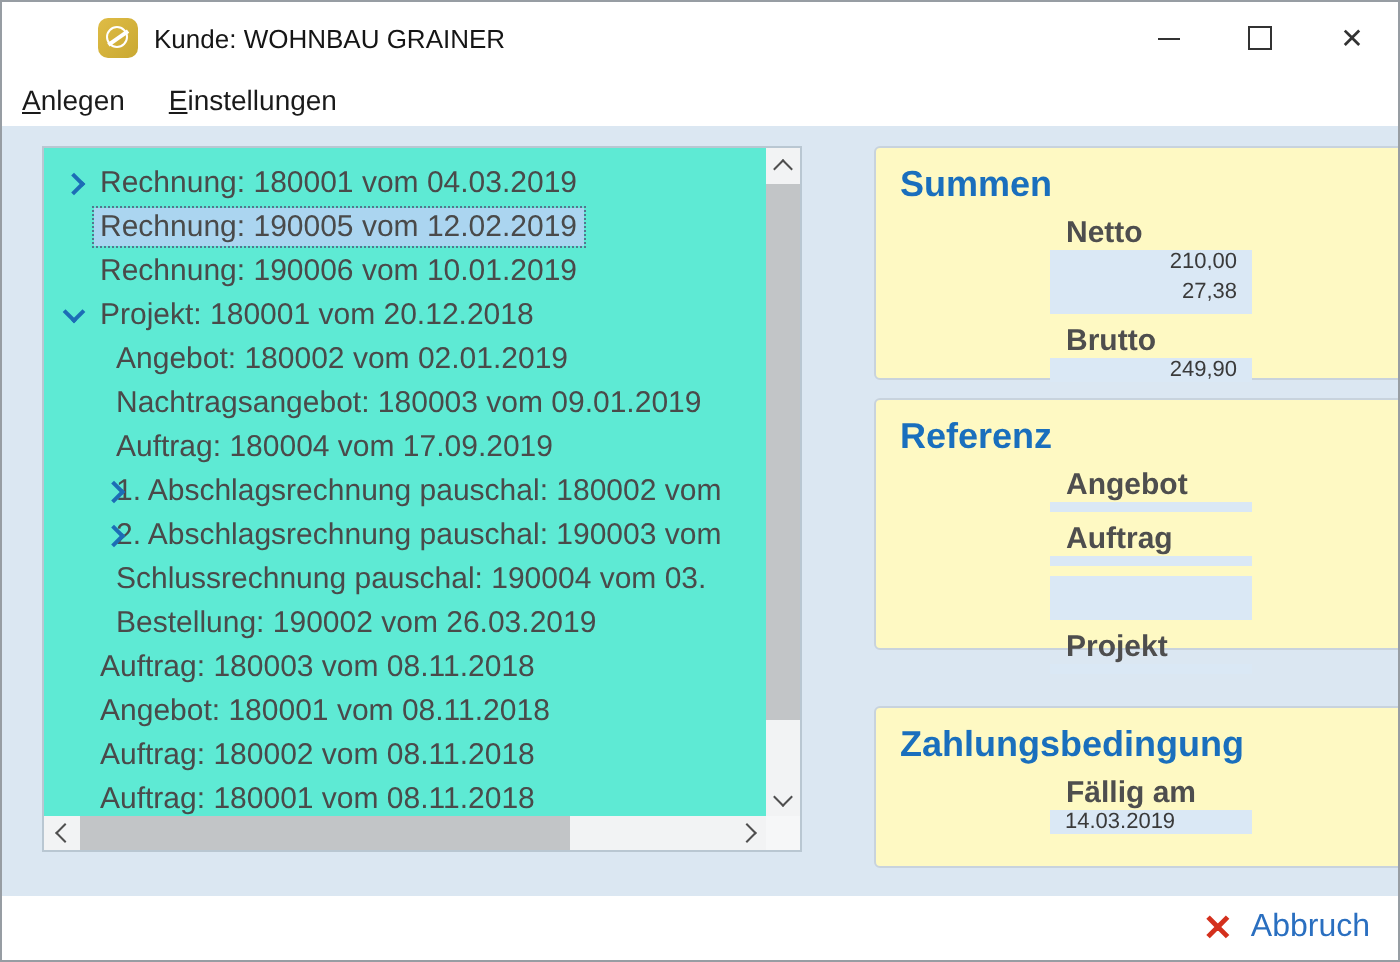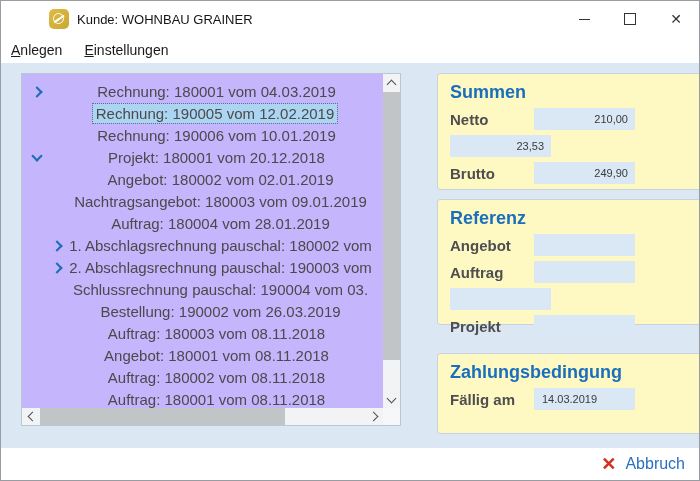--- a/index.html
+++ b/index.html
@@ -24,21 +24,21 @@
   .glyph-close{font-size:14px;line-height:1;color:#333;}
   
   .menubar{position:absolute;top:36px;left:0;right:0;height:26px;background:#fff;
     display:flex;align-items:center;padding-left:10px;gap:22px;font-size:14px;color:#1a1a1a;}
   .menu-item{cursor:default;}
   .menu-item .accel{text-decoration:underline;}
   
   .content{position:absolute;top:62px;left:0;right:0;height:385px;background:#dbe7f2;}
   
   .tree-panel{position:absolute;top:72px;left:20px;width:380px;height:353px;
-    background:#c4b5fd;border:1px solid #b9c7d2;box-sizing:border-box;text-align:center;}
+    background:#5eead4;border:1px solid #b9c7d2;box-sizing:border-box;}
   .tree-items{position:absolute;top:0;left:0;right:17px;bottom:17px;overflow:hidden;padding-top:7px;}
   .titem{position:relative;height:22px;line-height:22px;font-size:15px;color:#4a4a4a;white-space:nowrap;}
   .lvl0{padding-left:28px;}
   .lvl1{padding-left:36px;}
   .chev{position:absolute;top:7px;width:6px;height:6px;
     border-top:2px solid #1c6db6;border-right:2px solid #1c6db6;display:inline-block;}
   .lvl0>.chev{left:11px;}
   .lvl1>.chev{left:31px;}
   .chev.collapsed{transform:rotate(45deg);}
   .chev.expanded{transform:rotate(135deg);top:5px;}
@@ -55,21 +55,21 @@
   .arr-right{transform:rotate(45deg);margin-right:3px;}
   .vthumb{position:absolute;top:18px;right:0;width:17px;height:268px;background:#c2c5c7;}
   .hthumb{position:absolute;left:18px;top:0;height:17px;width:245px;background:#c2c5c7;}
   
   .panel{position:absolute;left:436px;width:276px;background:#fef9c3;
     border:1px solid #c8d3dd;border-radius:3px;box-sizing:border-box;}
   .panel-summen{top:72px;height:117px;}
   .panel-referenz{top:198px;height:126px;}
   .panel-zahlung{top:352px;height:81px;}
   .panel-title{color:#1a6fbd;font-size:18px;font-weight:bold;margin:8px 0 4px 12px;}
-  .prow{display:flex;align-items:center;margin:5px 12px 0 12px;height:22px;}
+  .prow{display:flex;align-items:center;margin:5px 12px 0 12px;height:22px;flex-direction:column;}
   .prow .plabel{width:84px;font-size:15px;font-weight:bold;color:#4e4e4e;flex:0 0 auto;}
   .pfield{width:101px;height:22px;background:#dae8f5;box-sizing:border-box;
     font-size:11px;color:#3a3a3a;display:flex;align-items:center;}
   .pfield.num{justify-content:flex-end;padding-right:7px;}
   .pfield.txt{justify-content:flex-start;padding-left:8px;}
   
   .footer{position:absolute;top:447px;left:0;right:0;bottom:0;background:#fff;
     display:flex;align-items:center;justify-content:flex-end;padding-right:14px;gap:9px;}
   .cancel-x{color:#d4301d;font-size:18px;font-weight:bold;line-height:1;}
   .cancel-label{color:#2a6fc0;font-size:16px;}
@@ -102,21 +102,21 @@
 <div class="content"></div>
 
 <div class="tree-panel">
   <div class="tree-items">
     <div class="titem lvl0"><span class="chev collapsed"></span><span class="tlabel">Rechnung: 180001 vom 04.03.2019</span></div>
     <div class="titem lvl0 selected"><span class="tlabel">Rechnung: 190005 vom 12.02.2019</span></div>
     <div class="titem lvl0"><span class="tlabel">Rechnung: 190006 vom 10.01.2019</span></div>
     <div class="titem lvl0"><span class="chev expanded"></span><span class="tlabel">Projekt: 180001 vom 20.12.2018</span></div>
     <div class="titem lvl1"><span class="tlabel">Angebot: 180002 vom 02.01.2019</span></div>
     <div class="titem lvl1"><span class="tlabel">Nachtragsangebot: 180003 vom 09.01.2019</span></div>
-    <div class="titem lvl1"><span class="tlabel">Auftrag: 180004 vom 28.01.2019</span></div>
+    <div class="titem lvl1"><span class="tlabel">Auftrag: 180004 vom 17.09.2019</span></div>
     <div class="titem lvl1"><span class="chev collapsed"></span><span class="tlabel">1. Abschlagsrechnung pauschal: 180002 vom</span></div>
     <div class="titem lvl1"><span class="chev collapsed"></span><span class="tlabel">2. Abschlagsrechnung pauschal: 190003 vom</span></div>
     <div class="titem lvl1"><span class="tlabel">Schlussrechnung pauschal: 190004 vom 03.</span></div>
     <div class="titem lvl1"><span class="tlabel">Bestellung: 190002 vom 26.03.2019</span></div>
     <div class="titem lvl0"><span class="tlabel">Auftrag: 180003 vom 08.11.2018</span></div>
     <div class="titem lvl0"><span class="tlabel">Angebot: 180001 vom 08.11.2018</span></div>
     <div class="titem lvl0"><span class="tlabel">Auftrag: 180002 vom 08.11.2018</span></div>
     <div class="titem lvl0"><span class="tlabel">Auftrag: 180001 vom 08.11.2018</span></div>
   </div>
   <div class="vscroll">
@@ -140,21 +140,21 @@
   <div class="corner"></div>
 </div>
 
 <div class="panel panel-summen">
   <div class="panel-title">Summen</div>
   <div class="prow">
     <span class="plabel">Netto</span>
     <span class="pfield num">210,00</span>
   </div>
   <div class="prow">
-    <span class="pfield num">23,53</span>
+    <span class="pfield num">27,38</span>
   </div>
   <div class="prow">
     <span class="plabel">Brutto</span>
     <span class="pfield num">249,90</span>
   </div>
 </div>
 
 <div class="panel panel-referenz">
   <div class="panel-title">Referenz</div>
   <div class="prow">

